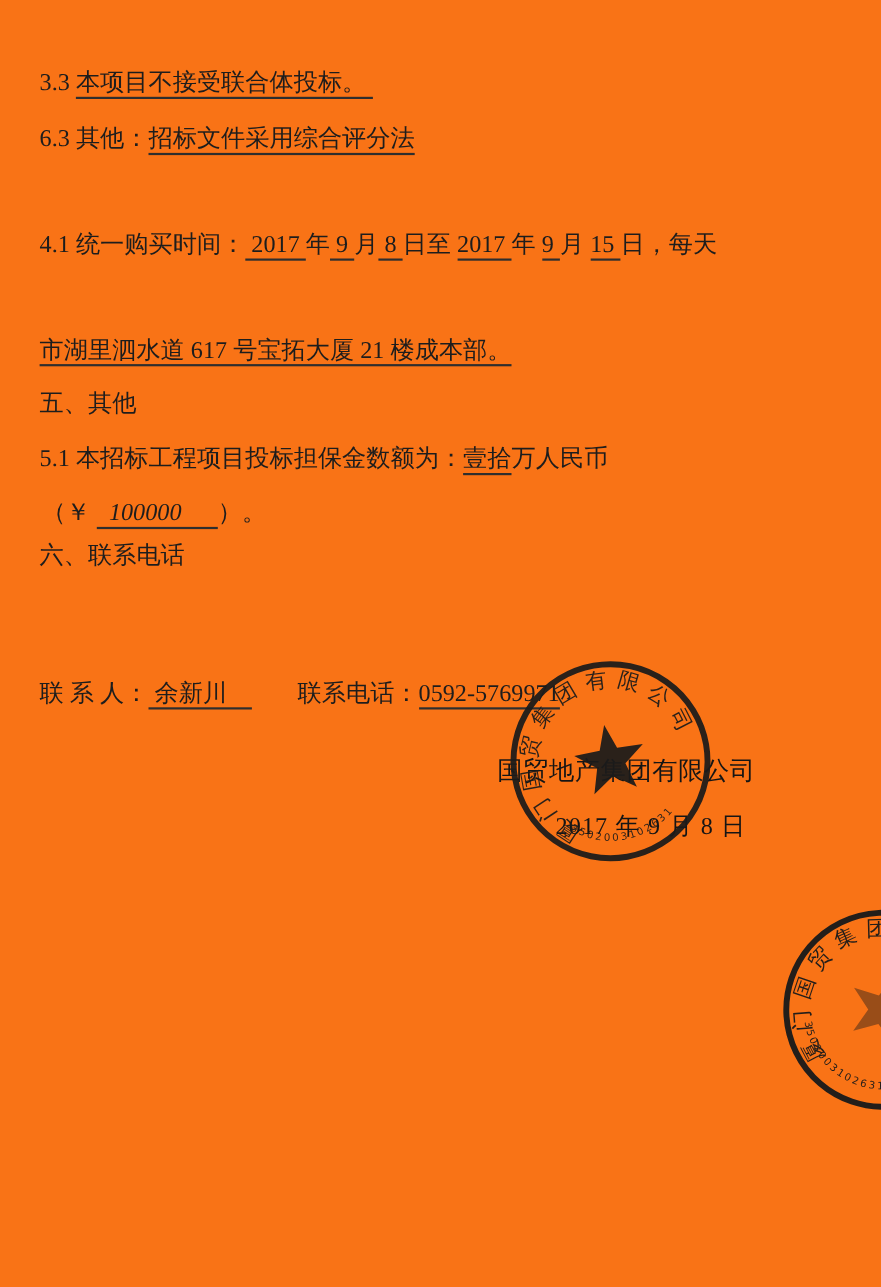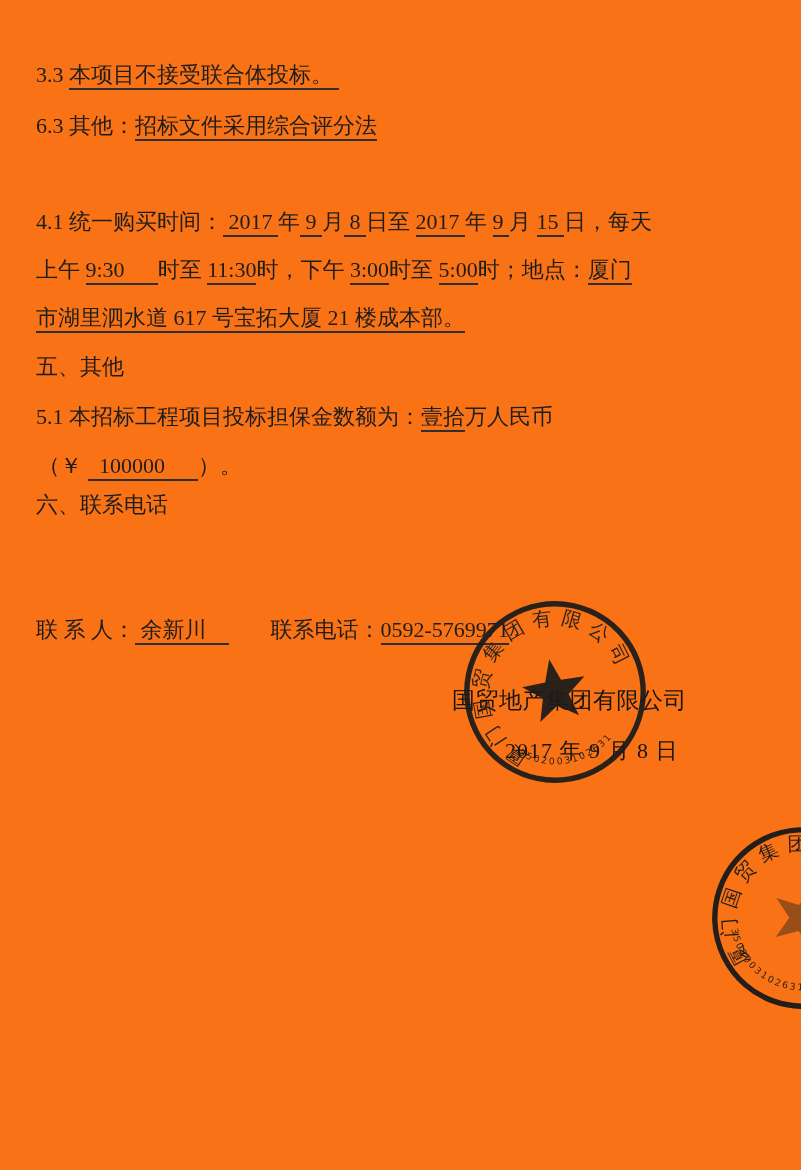--- a/index.html
+++ b/index.html
@@ -6,21 +6,21 @@
   .page{
     position:relative;width:801px;height:1170px;background:#f97316;
     overflow:hidden;color:#1d1d1d;
     font-family:"Liberation Serif","DejaVu Serif",serif;
   }
   .line{position:absolute;left:14px;font-size:22px;line-height:26px;white-space:pre;}
   .line span{white-space:pre;}
   .u{border-bottom:2px solid #2e2e2e;padding-bottom:1px;}
   .gap26{margin-left:26px;}
   .gap42{margin-left:42px;font-family:Liberation Mono, monospace;}
-  .gap6{margin-left:6px;}
+  .gap6{margin-left:6px;font-style:italic;}
   .sig{position:absolute;font-size:22px;white-space:pre;color:#151515;}
   .sig.company{left:452px;top:685px;font-size:23px;letter-spacing:0.5px;}
   .sig.date{left:505px;top:736px;letter-spacing:1px;}
   .stamp{position:absolute;}
   .stamp .ring{fill:none;stroke:#1b1b1b;stroke-width:5.5px;}
   .stamp .ring-text{font-size:20px;letter-spacing:8px;fill:#1b1b1b;
     font-family:"Liberation Serif","DejaVu Serif",serif;}
   .stamp .code-text{font-size:9.5px;letter-spacing:2.2px;fill:#1b1b1b;
     font-family:"DejaVu Sans","Liberation Sans",sans-serif;}
   .stamp .star{fill:#1b1b1b;}
@@ -39,23 +39,20 @@
 
   <div class="line" style="top:87px">
     <span>6.3 </span><span>其他：</span><span class="u">招标文件采用综合评分法</span>
   </div>
 
 
   <div class="line" style="top:183px">
     <span>4.1 统一购买时间：</span><span class="u"> 2017 </span><span>年</span><span class="u"> 9 </span><span>月</span><span class="u"> 8 </span><span>日至 </span><span class="u">2017 </span><span>年 </span><span class="u">9 </span><span>月 </span><span class="u">15 </span><span>日，每天</span>
   </div>
 
-  <div class="line" style="top:231px">
-    <span>上午 </span><span class="u">9:30　  </span><span>时至 </span><span class="u">11:30</span><span>时，下午 </span><span class="u">3:00</span><span>时至 </span><span class="u">5:00</span><span>时；地点：</span><span class="u">厦门</span>
-  </div>
 
   <div class="line" style="top:279px">
     <span class="u">市湖里泗水道 617 号宝拓大厦 21 楼成本部。</span>
   </div>
 
   <div class="line" style="top:328px">
     <span>五、其他</span>
   </div>
 
   <div class="line" style="top:378px">

